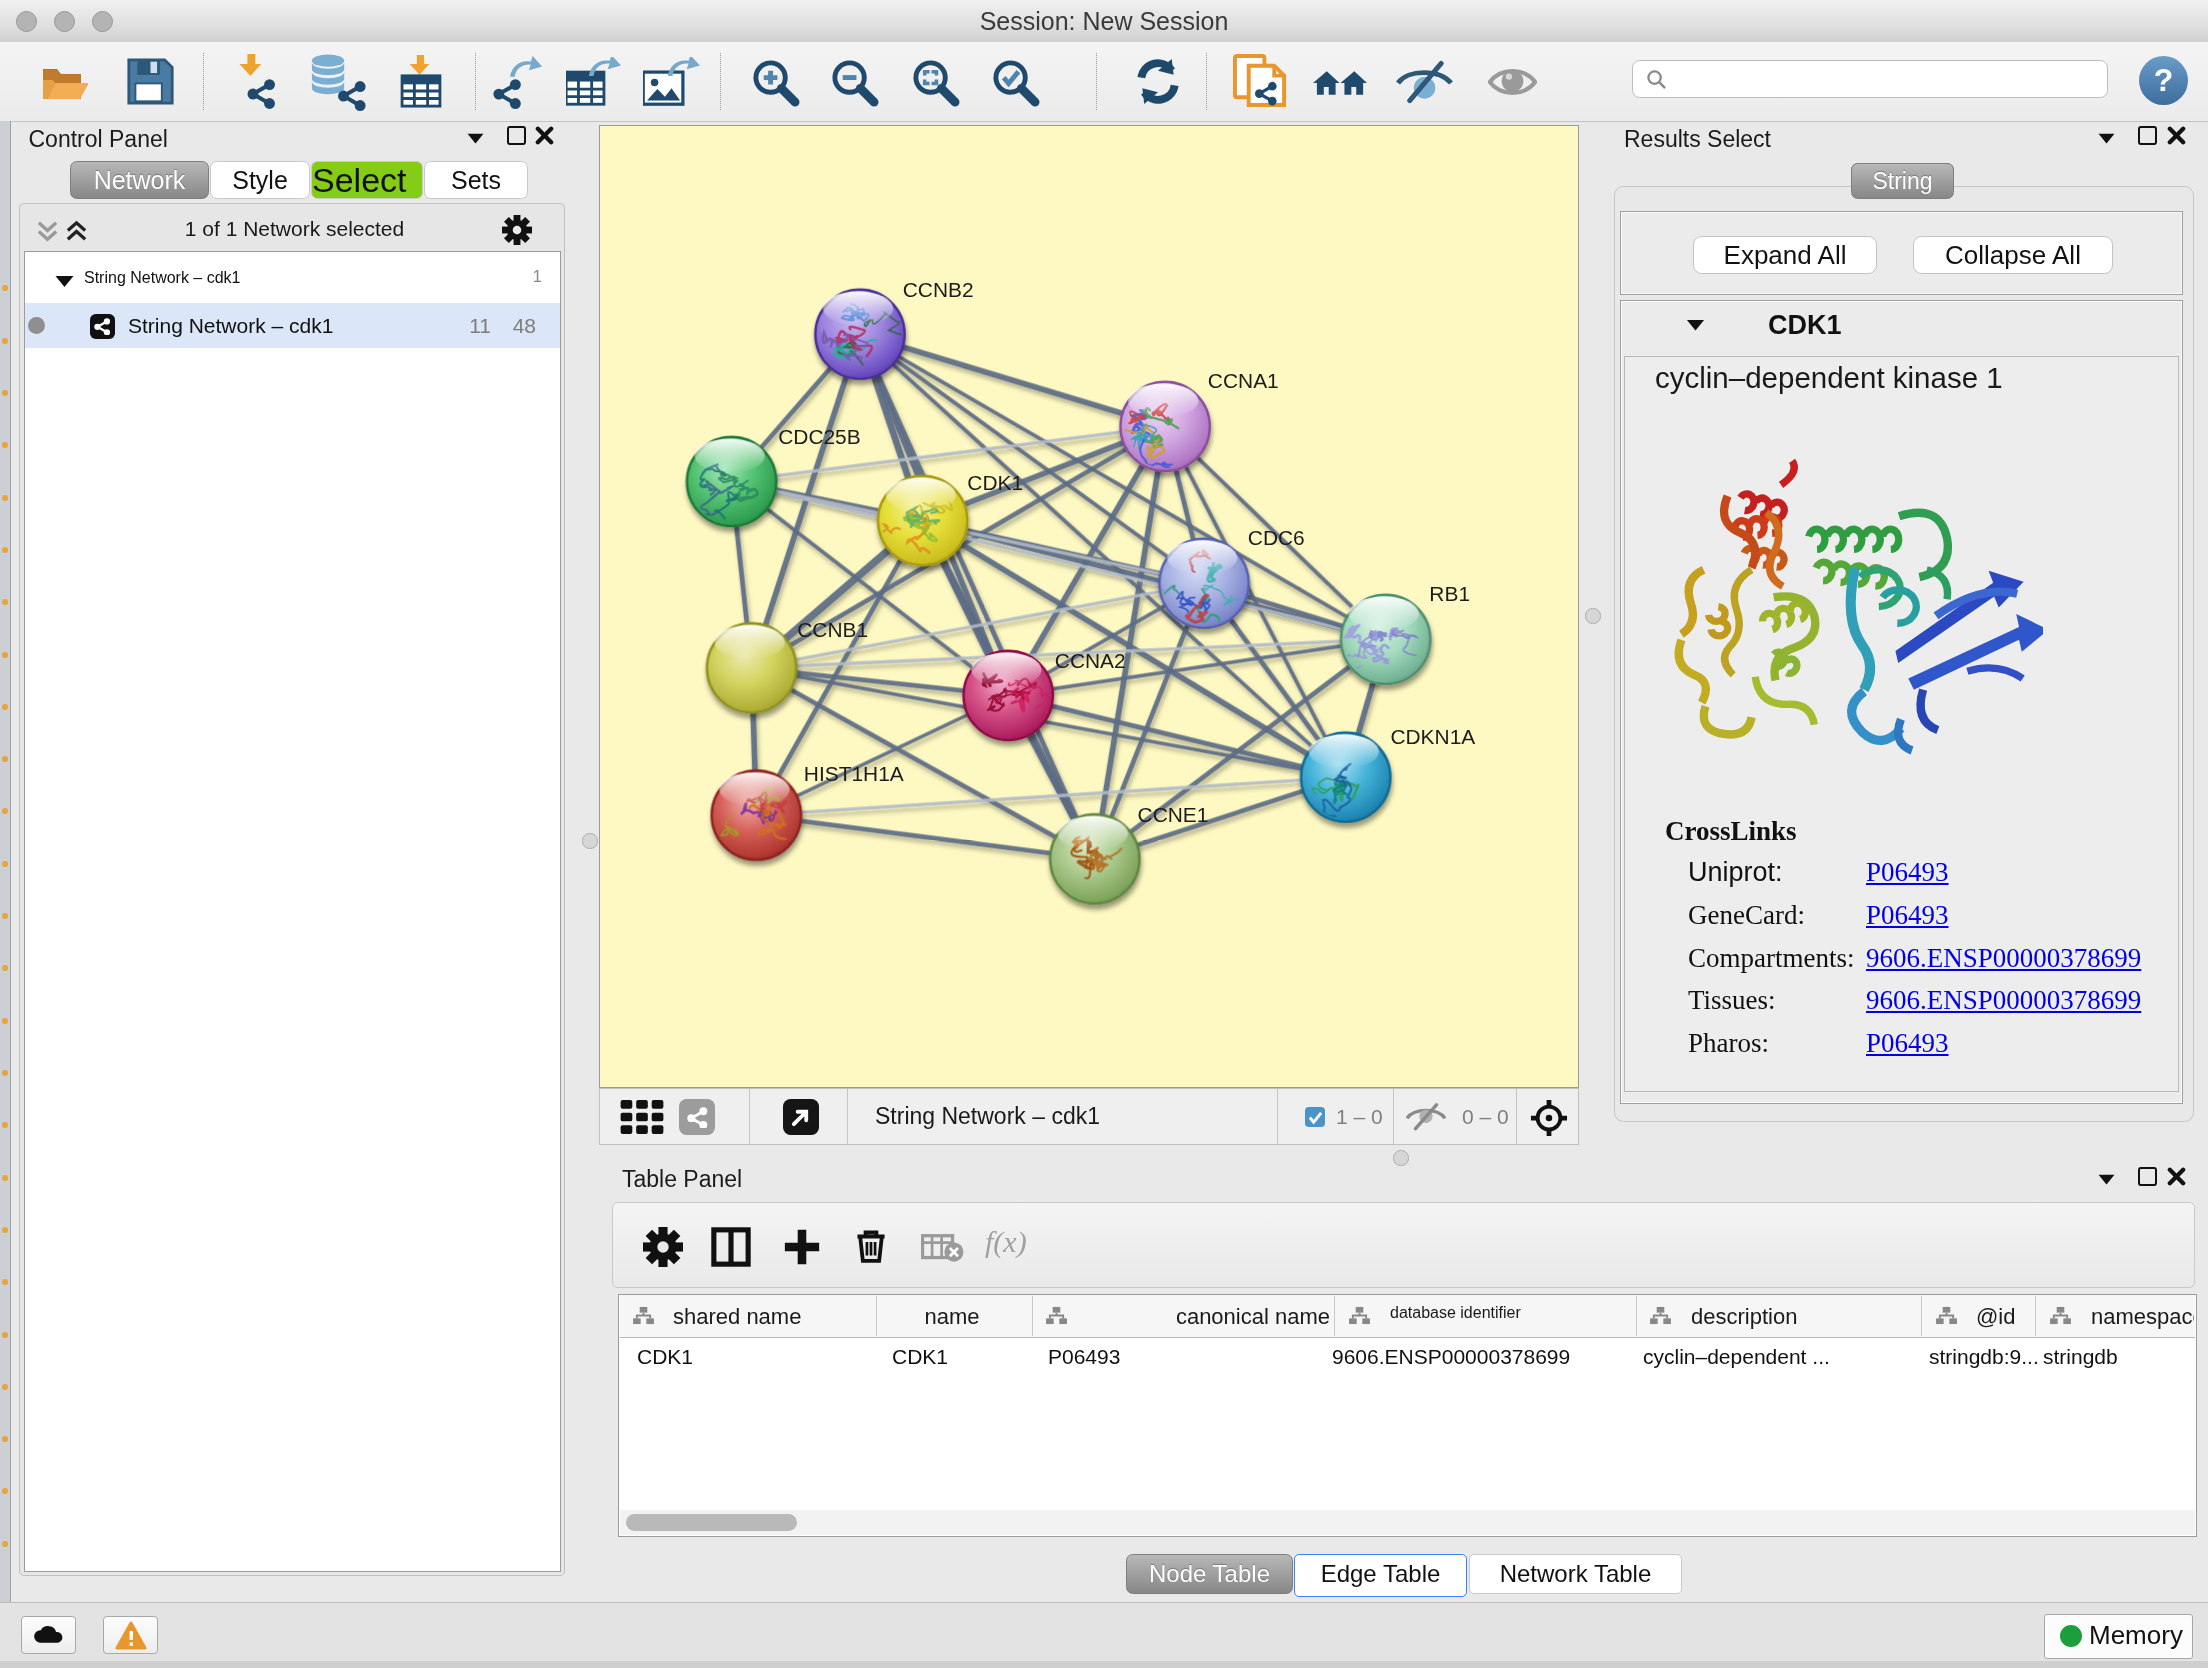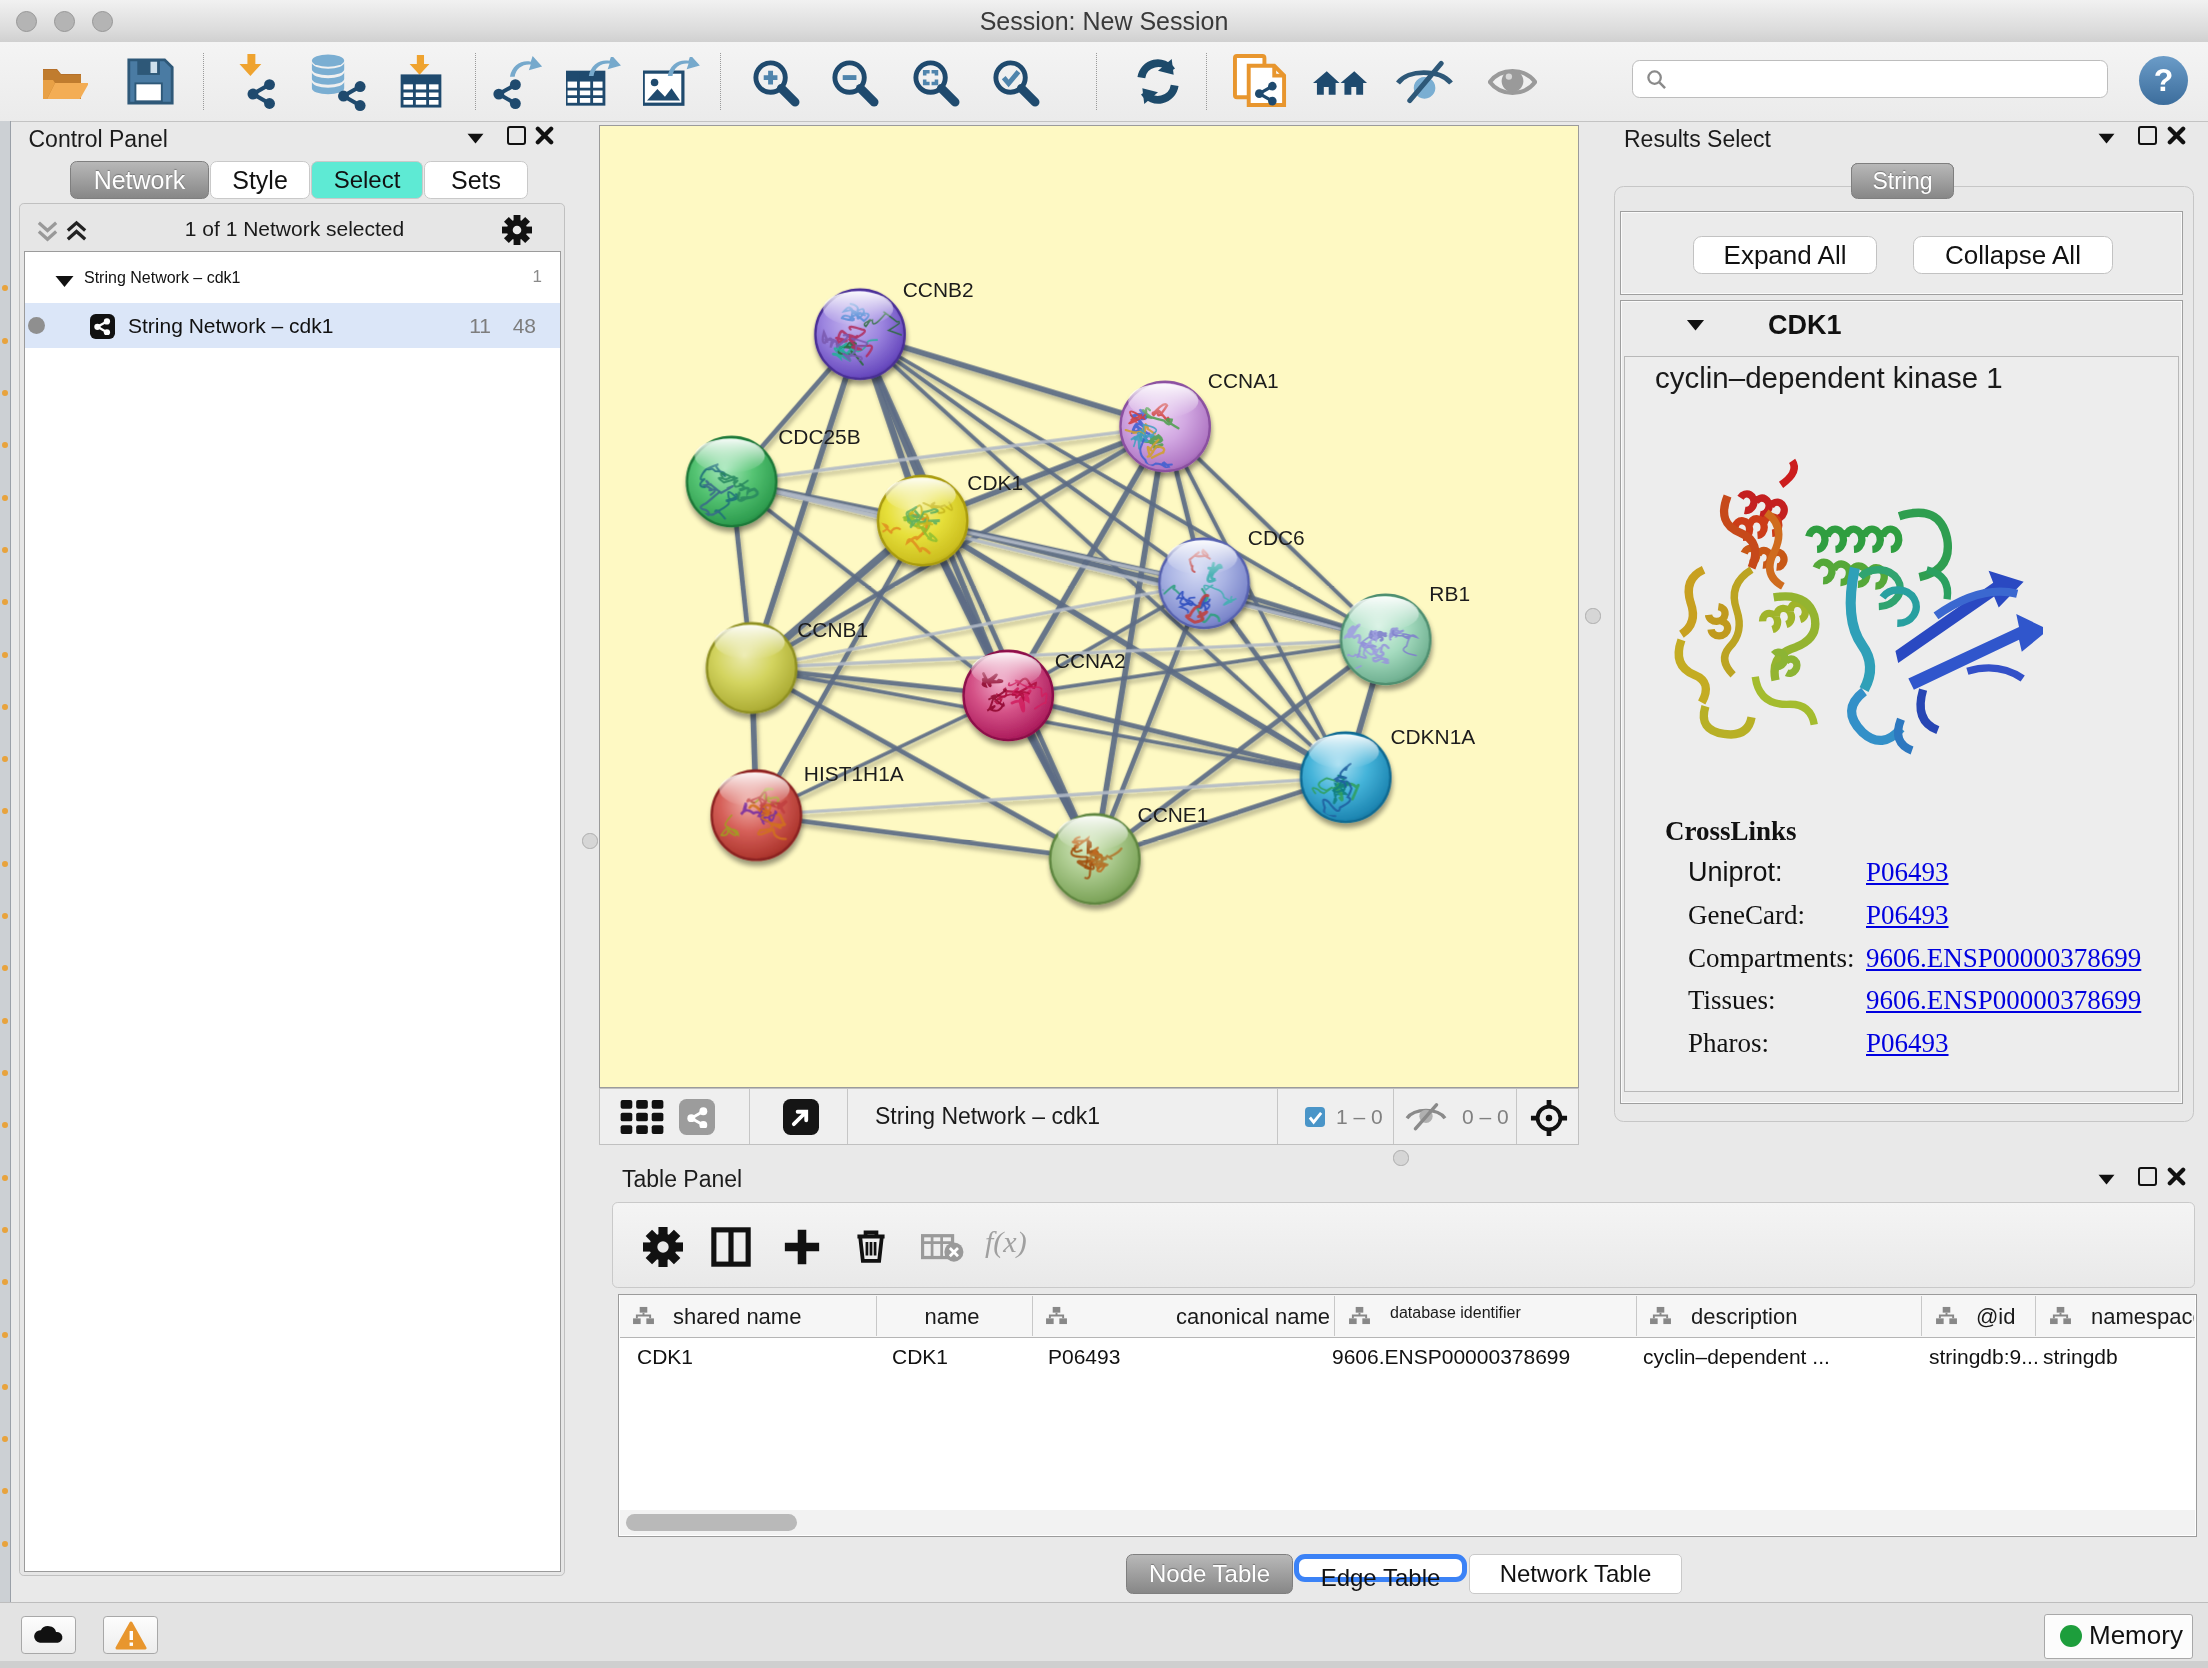--- a/index.html
+++ b/index.html
@@ -185,21 +185,21 @@
 <div style="position:absolute;left:28.5px;top:126px;font-size:23px;color:#1b1b1b">Control Panel</div>
 <svg style="position:absolute;left:465px;top:132px" width="21" height="13.3" viewBox="0 0 22 15">
     <path d="M2,2 h18 l-9,11 z" fill="#111"></path>
   </svg>
 <div style="position:absolute;left:507px;top:126px;width:15px;height:15px;border:2.9px solid #111;border-radius:2.9px"></div>
 <svg style="position:absolute;left:535px;top:126px" width="19" height="19" viewBox="0 0 20 20">
     <path d="M3,3 L17,17 M17,3 L3,17" stroke="#111" stroke-width="4.5" stroke-linecap="round"></path>
   </svg>
 <div style="position:absolute;left:70px;top:161px;width:139px;height:38px;box-sizing:border-box;background:linear-gradient(#b8b8b8,#878787);border:1px solid #7f7f7f;border-radius:6.7px;color:#fff;font-size:25px;text-align:center;line-height:36px;text-shadow:0 -1px 1px rgba(0,0,0,0.3)">Network</div>
 <div style="position:absolute;left:210px;top:161px;width:100px;height:38px;box-sizing:border-box;background:#ffffff;border:1px solid #c9c9c9;border-radius:6.7px;color:#111;font-size:25px;text-align:center;line-height:36px">Style</div>
-<div style="position:absolute;left:311px;top:161px;width:112px;height:38px;box-sizing:border-box;background:#5eead4;border:1px solid #c9c9c9;border-radius:6.7px;color:#111;font-size:24px;text-align:center;line-height:36px">Select</div>
+<div style="position:absolute;left:311px;top:161px;width:112px;height:38px;box-sizing:border-box;background:#84cc16;border:1px solid #c9c9c9;border-radius:6.7px;color:#111;font-size:34px;line-height:36px">Select</div>
 <div style="position:absolute;left:424px;top:161px;width:104px;height:38px;box-sizing:border-box;background:#ffffff;border:1px solid #c9c9c9;border-radius:6.7px;color:#111;font-size:25px;text-align:center;line-height:36px">Sets</div>
 <div style="position:absolute;left:19px;top:203px;width:546px;height:1373px;box-sizing:border-box;background:#e6e6e6;border:1px solid #c0c0c0;border-radius:4.8px"></div>
 <svg style="position:absolute;left:34px;top:219px" width="27" height="25" viewBox="0 0 24 26">
     <g stroke="#999" stroke-width="3.4" fill="none">
       <path d="M3,4 l9,8 9,-8"></path>
       <path d="M3,13 l9,8 9,-8"></path>
     </g>
   </svg>
 <svg style="position:absolute;left:63px;top:219px" width="27" height="25" viewBox="0 0 24 26">
     <g stroke="#222" stroke-width="3.4" fill="none">
@@ -768,21 +768,21 @@
 <div style="position:absolute;left:637px;top:1345px;font-size:21px;color:#111;white-space:nowrap">CDK1</div>
 <div style="position:absolute;left:892px;top:1345px;font-size:21px;color:#111;white-space:nowrap">CDK1</div>
 <div style="position:absolute;left:1048px;top:1345px;font-size:21px;color:#111;white-space:nowrap">P06493</div>
 <div style="position:absolute;left:1332px;top:1345px;font-size:21px;color:#111;white-space:nowrap">9606.ENSP00000378699</div>
 <div style="position:absolute;left:1643px;top:1345px;font-size:21px;color:#111;white-space:nowrap">cyclin–dependent ...</div>
 <div style="position:absolute;left:1929px;top:1345px;font-size:21px;color:#111;white-space:nowrap">stringdb:9...</div>
 <div style="position:absolute;left:2043px;top:1345px;font-size:21px;color:#111;white-space:nowrap">stringdb</div>
 <div style="position:absolute;left:620px;top:1510px;width:1575px;height:25px;background:#f2f2f2"></div>
 <div style="position:absolute;left:626px;top:1514px;width:171px;height:17px;background:#b9b9b9;border-radius:8.6px"></div>
 <div style="position:absolute;left:1126px;top:1554px;width:167px;height:40px;box-sizing:border-box;background:linear-gradient(#b8b8b8,#878787);border:1px solid #7f7f7f;border-radius:6.7px;color:#fff;font-size:24px;text-align:center;line-height:38px;text-shadow:0 -1px 1px rgba(0,0,0,0.3)">Node Table</div>
-<div style="position:absolute;left:1294px;top:1554px;width:173px;height:28px;box-sizing:border-box;background:#ffffff;border:5px solid #3b82f6;border-radius:11px;color:#111;font-size:24px;text-align:center;line-height:38px">Edge Table</div>
+<div style="position:absolute;left:1294px;top:1554px;width:173px;height:43px;box-sizing:border-box;background:#ffffff;border:1px solid #3b82f6;border-radius:5px;color:#111;font-size:24px;text-align:center;line-height:38px">Edge Table</div>
 <div style="position:absolute;left:1469px;top:1554px;width:213px;height:40px;box-sizing:border-box;background:#ffffff;border:1px solid #c9c9c9;border-radius:5px;color:#111;font-size:24px;text-align:center;line-height:38px">Network Table</div>
 <div style="position:absolute;left:0;top:1602px;width:2208px;height:67px;background:#e3e3e3;border-top:1px solid #bdbdbd"></div>
 <div style="position:absolute;left:0;top:1661px;width:2208px;height:7.6px;background:#cfcfcf"></div>
 <div style="position:absolute;left:21px;top:1616px;width:55px;height:38px;box-sizing:border-box;background:linear-gradient(#fdfdfd,#ededed);border:1px solid #a8a8a8;border-radius:3.8px"></div>
 <svg style="position:absolute;left:31px;top:1624px" width="34" height="25" viewBox="0 0 38 26">
     <path d="M10,20 a7,7 0 0 1 1,-14 a9,8 0 0 1 17,2 a6,6 0 0 1 2,12 z" fill="#111"></path>
   </svg>
 <div style="position:absolute;left:103px;top:1616px;width:55px;height:38px;box-sizing:border-box;background:linear-gradient(#fdfdfd,#ededed);border:1px solid #a8a8a8;border-radius:3.8px"></div>
 <svg style="position:absolute;left:115px;top:1621px" width="32" height="30" viewBox="0 0 32 30">
     <path d="M16,2 L30,27 H2 z" fill="#e8962e" stroke="#e8962e" stroke-width="3" stroke-linejoin="round"></path>

